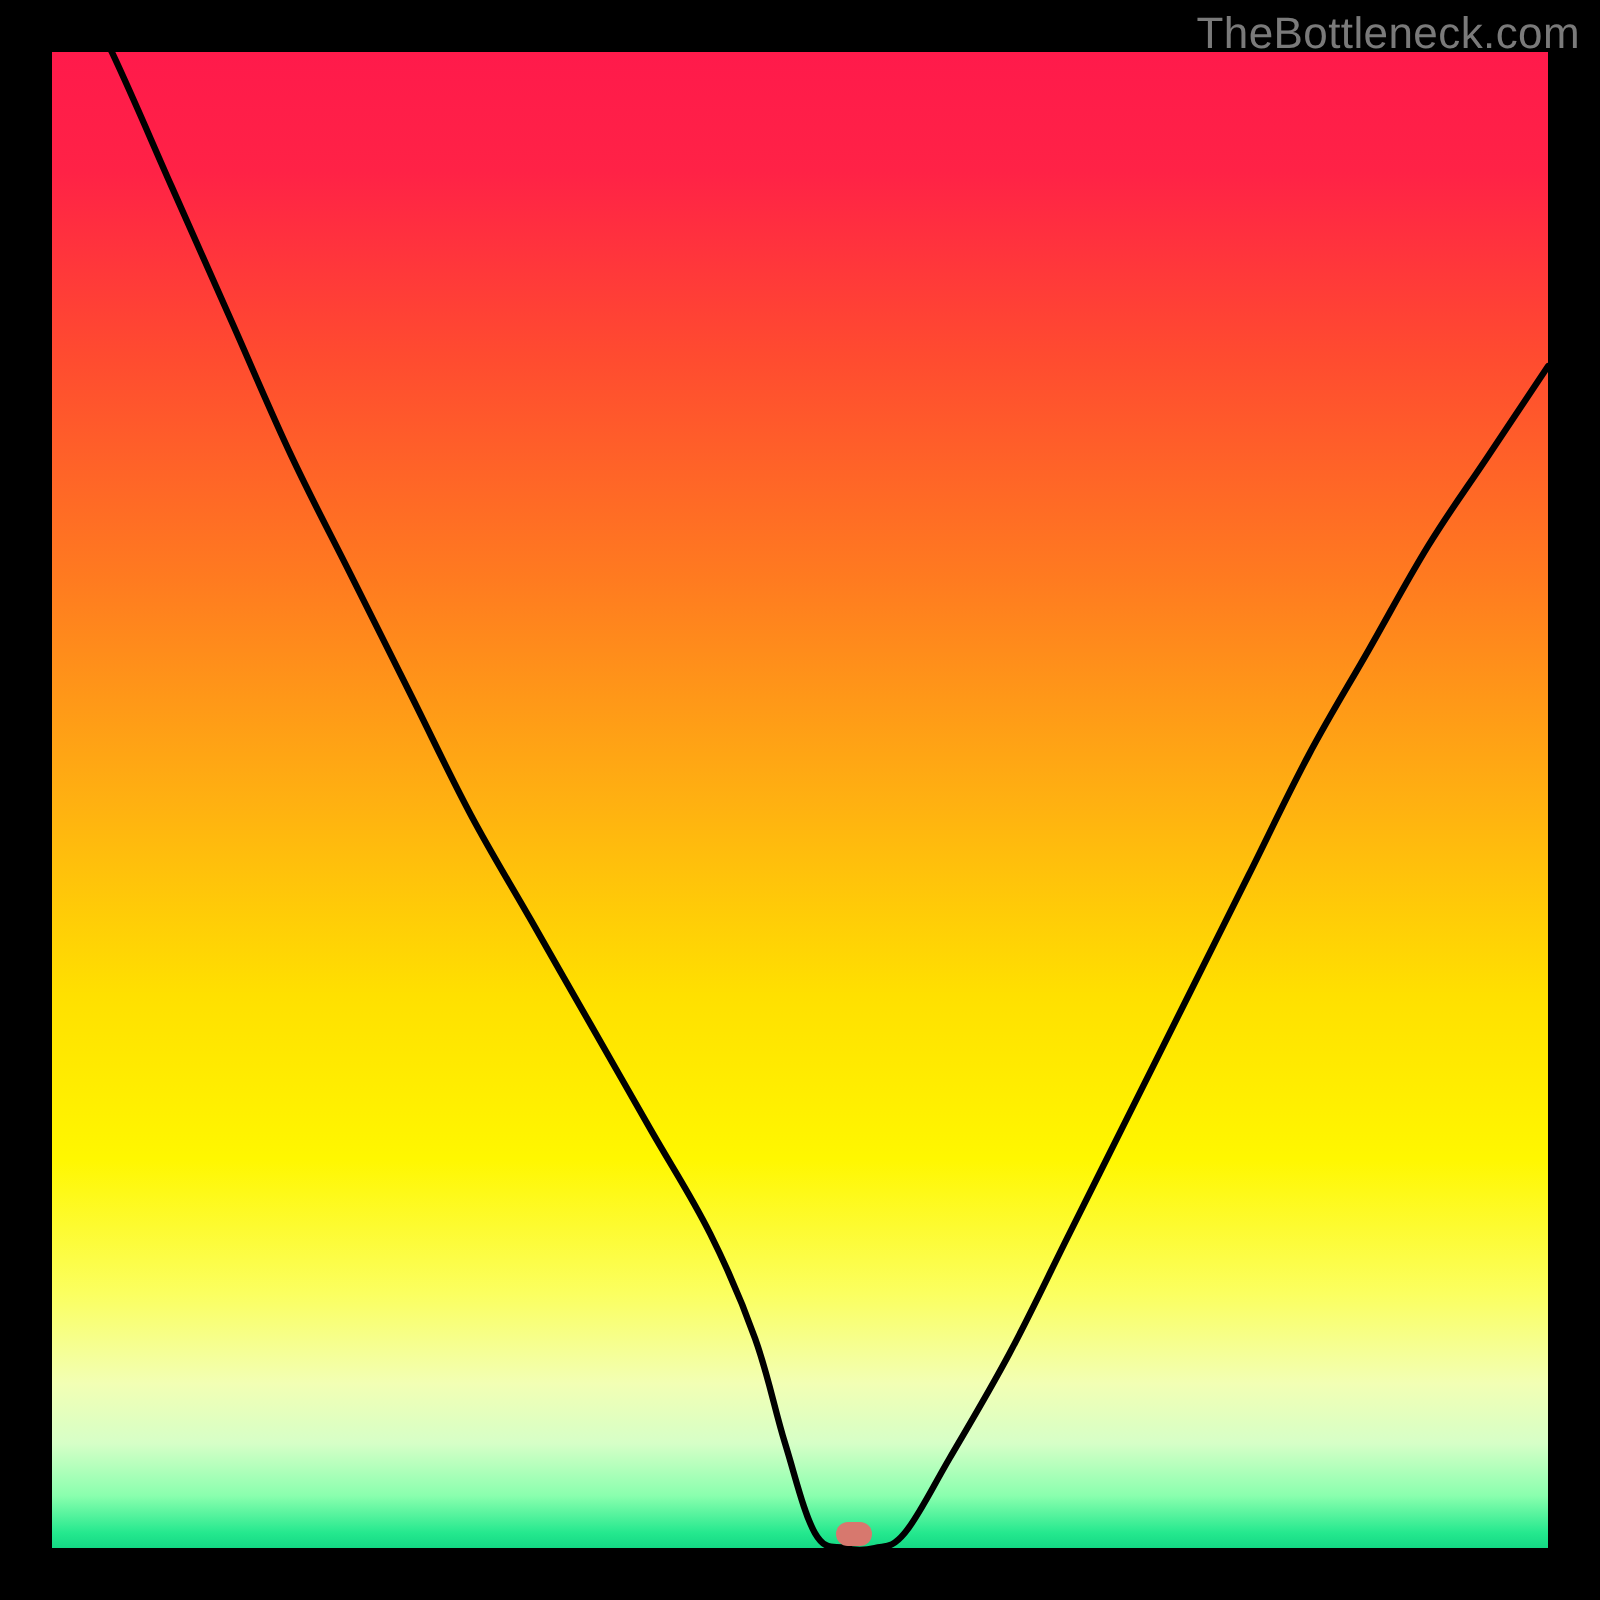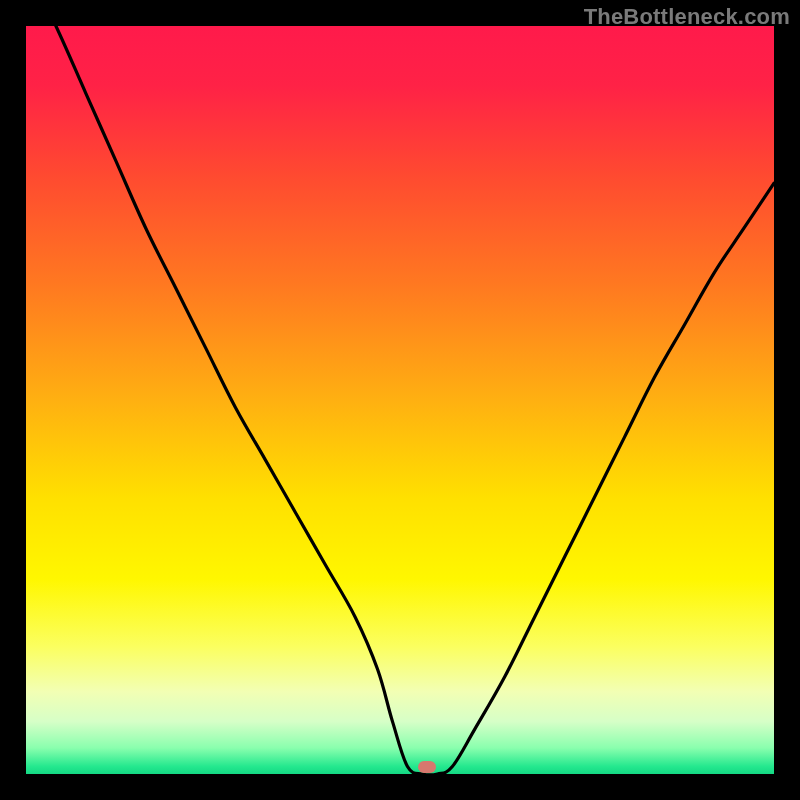--- a/index.html
+++ b/index.html
@@ -42,21 +42,21 @@
     background: #d7786e;
     border-radius: 6px;
     transform: translate(-50%, -50%);
   }
   .watermark {
     position: absolute;
     top: 4px;
     right: 10px;
     color: #7a7a7a;
     font-size: 22px;
-    font-weight: 700;
+    font-weight: 400;
     letter-spacing: 0.2px;
     user-select: none;
   }
 </style>
 </head>
 <body>
 
 <div class="frame">
 
   <div class="plot-area">

